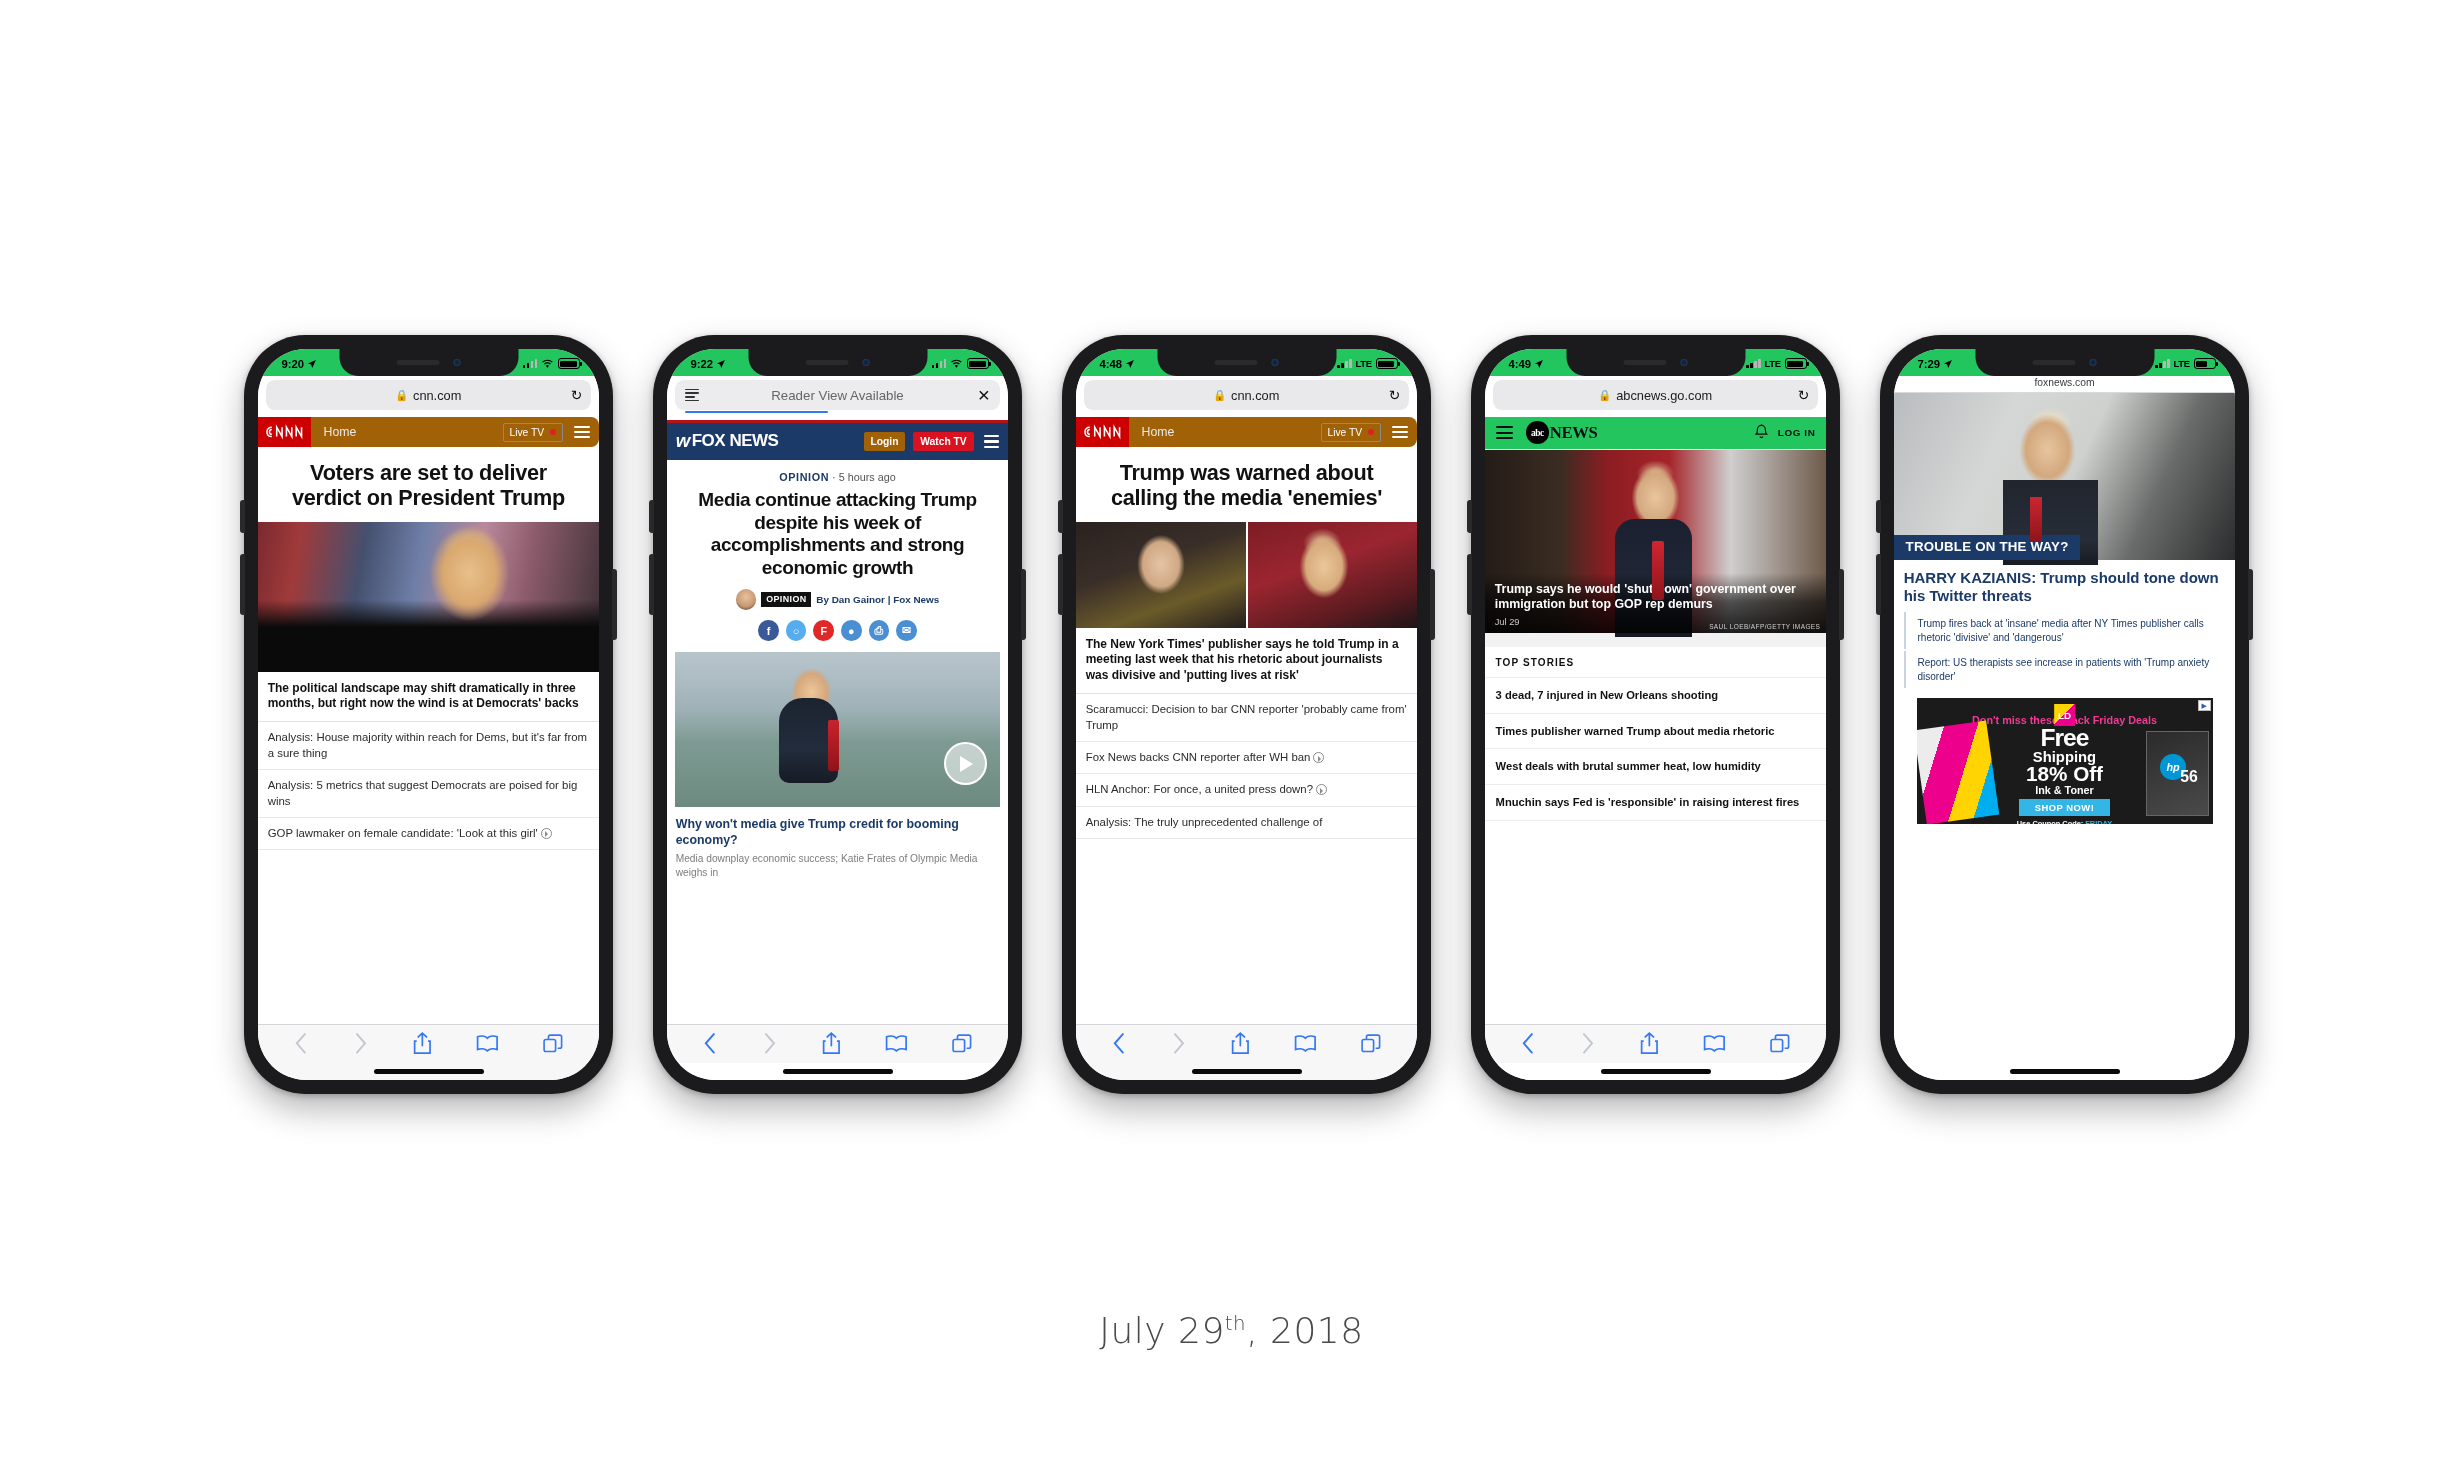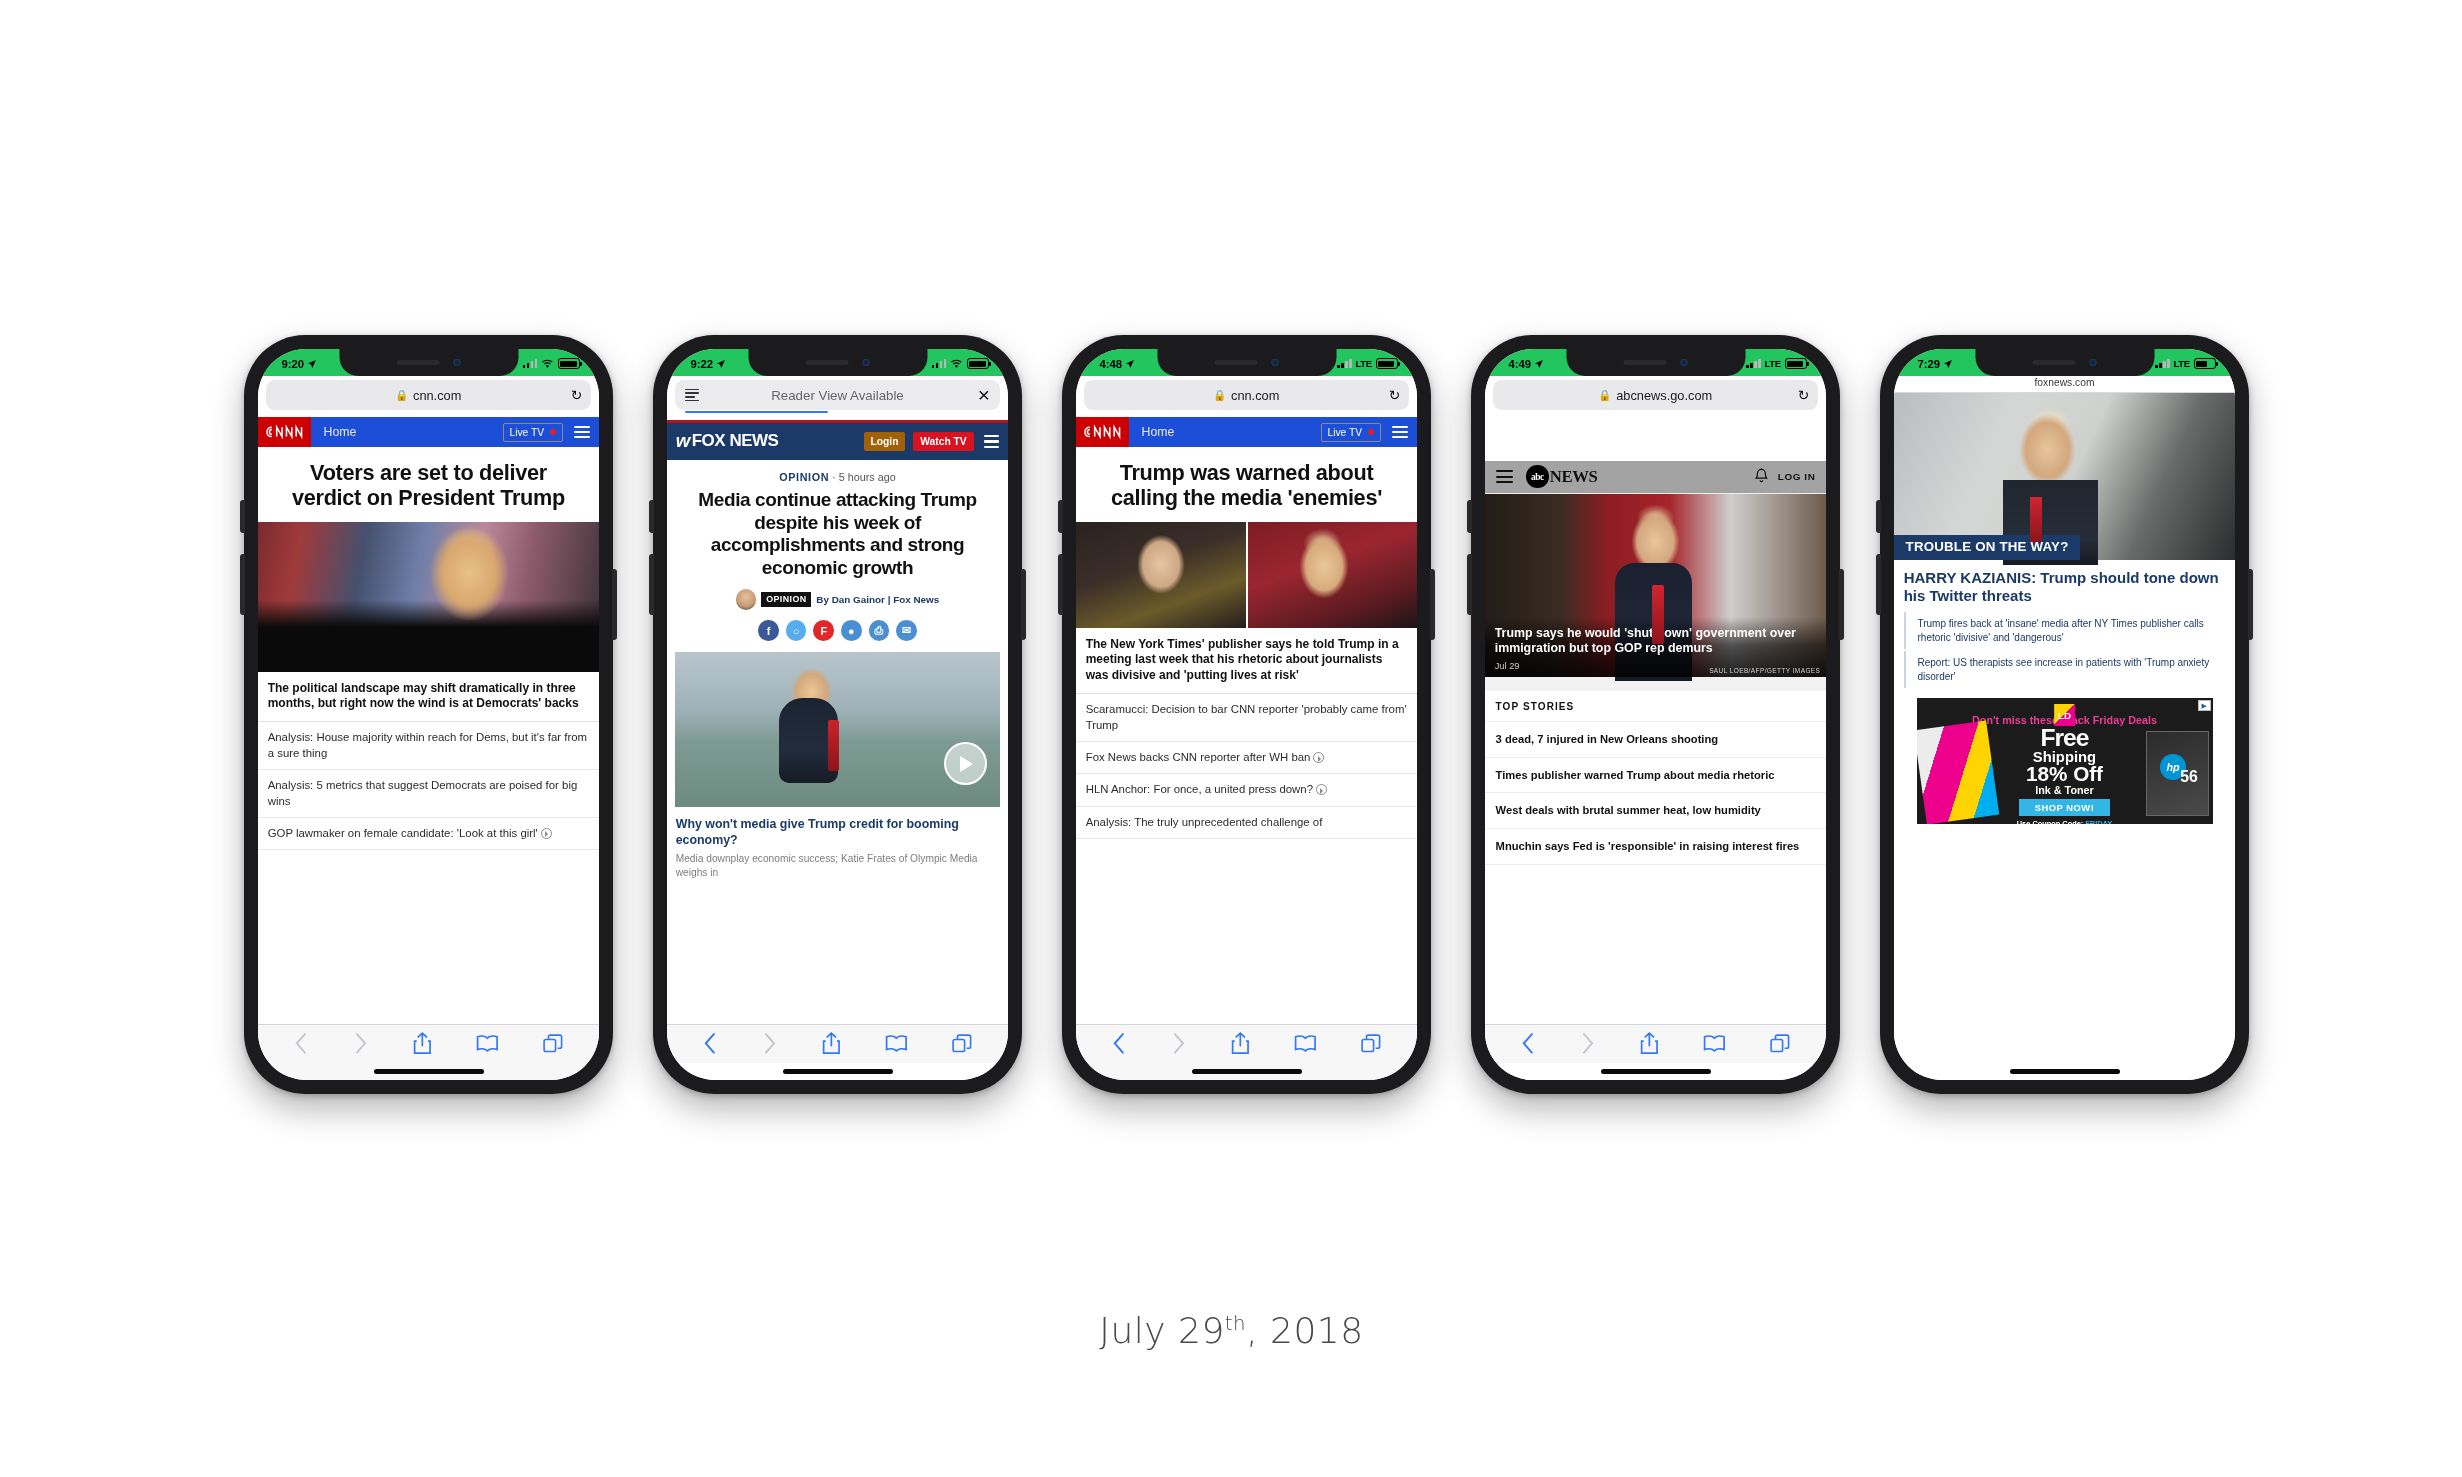--- a/index.html
+++ b/index.html
@@ -88,21 +88,21 @@
   .urlbar-thin {
     flex:0 0 auto; background:#fff; text-align:center;
     font-size:10.3px; color:#39393c; padding:1px 0 3.9px;
     border-bottom:1px solid #d9d9dd;
   }
 
   
   .page { flex:1 1 auto; overflow:hidden; background:#fff; position:relative; }
 
   
-  .cnn-nav { height:30.5px; background:#1d4ed8; display:flex; align-items:center; }
+  .cnn-nav { height:30.5px; background:#a16207; display:flex; align-items:center;border-radius:8px; }
   .cnn-logo {
     width:53px; height:30.5px; background:#cc0000; display:flex;
     align-items:center; justify-content:center;
   }
   .cnn-logo svg { display:block; }
   .cnn-home { color:#e9e9e9; font-size:12.3px; margin-left:12.8px; }
   .cnn-right { margin-left:auto; display:flex; align-items:center; gap:10.8px; padding-right:8.9px;}
   .livetv {
     border:1px solid #8a8a8a; border-radius:2px; color:#fff; font-size:10.3px;
     padding:3px 5.9px; display:flex; align-items:center; gap:5.9px;
@@ -162,21 +162,21 @@
     position:absolute; right:13.8px; bottom:21.7px; width:43px; height:43px; border-radius:50%;
     background:rgba(255,255,255,.55); border:2.5px solid #fff; display:flex; align-items:center; justify-content:center;
   }
   .play-big::after{content:"";border-left:13.8px solid #fff;border-top:8.9px solid transparent;border-bottom:8.9px solid transparent;margin-left:3.9px;}
   .fox-sub {
     color:#1b3a68; font-weight:800; font-size:12.4px; line-height:1.3; padding:8.9px 8.9px 3.9px;
   }
   .fox-dek { color:#7d7d7d; font-size:10.2px; line-height:1.35; padding:0 8.9px 7.9px; }
 
   
-  .abc-nav { height:33px; background:#a3a3a3; display:flex; align-items:center; padding:0 10.8px; border-bottom:1px solid #eee;margin-top:44px;}
+  .abc-nav { height:33px; background:#22c55e; display:flex; align-items:center; padding:0 10.8px; border-bottom:1px solid #eee;}
   .abc-hamb { display:flex; flex-direction:column; gap:3.5px;}
   .abc-hamb i{display:block;width:17.7px;height:2.1px;background:#111;border-radius:1px;}
   .abc-logo { display:flex; align-items:center; margin-left:12.8px;}
   .abc-disc { width:22.7px;height:22.7px;border-radius:50%;background:#000;color:#fff;font-size:9.5px;font-weight:700;display:flex;align-items:center;justify-content:center;letter-spacing:-0.4px;font-family:"Liberation Serif",serif;}
   .abc-news { font-family:"Liberation Serif",serif; font-weight:700; font-size:16.7px; letter-spacing:-0.4px; color:#111; margin-left:1px;}
   .abc-right{margin-left:auto;display:flex;align-items:center;gap:8.9px;}
   .abc-login{font-size:9.9px;font-weight:700;letter-spacing:0.6px;color:#111;}
   .abc-hero { position:relative; width:100%; }
   .abc-hero .ph { width:100%; display:block; }
   .abc-hero-ov { position:absolute; left:0; right:0; bottom:0; padding:8.9px 9.9px 5.9px; color:#fff;

